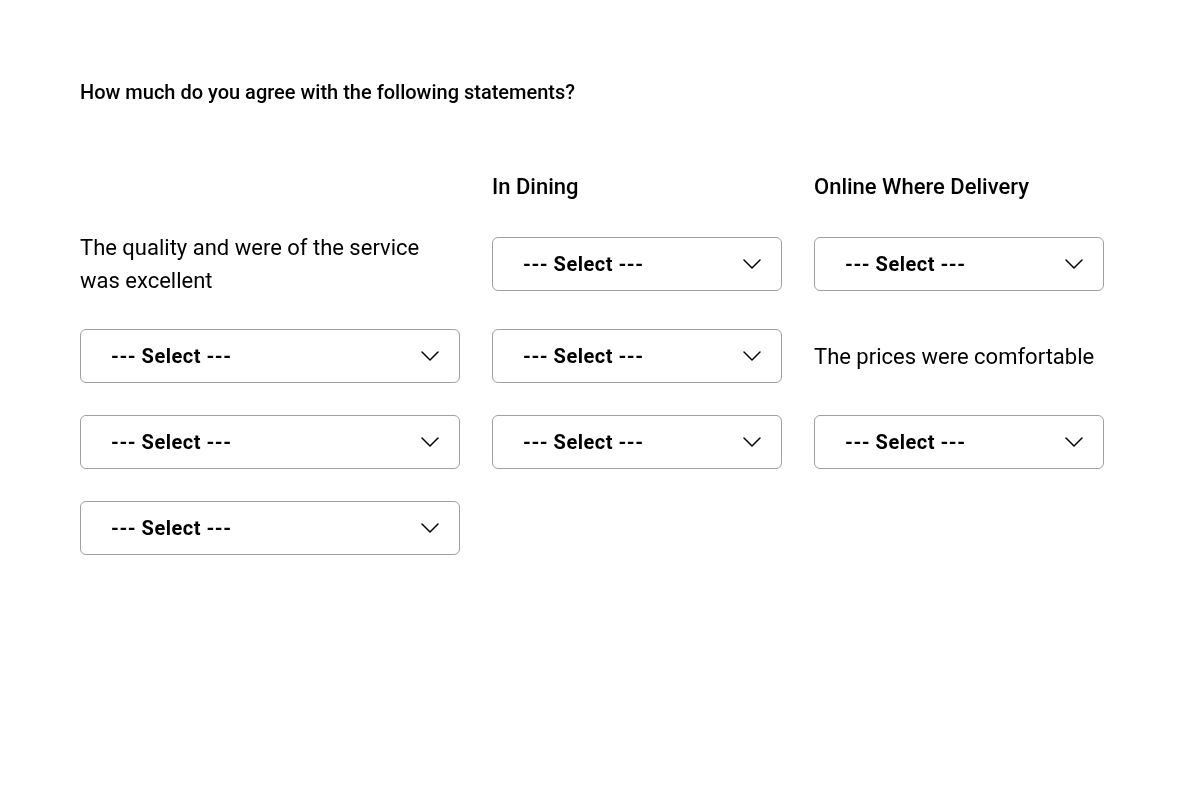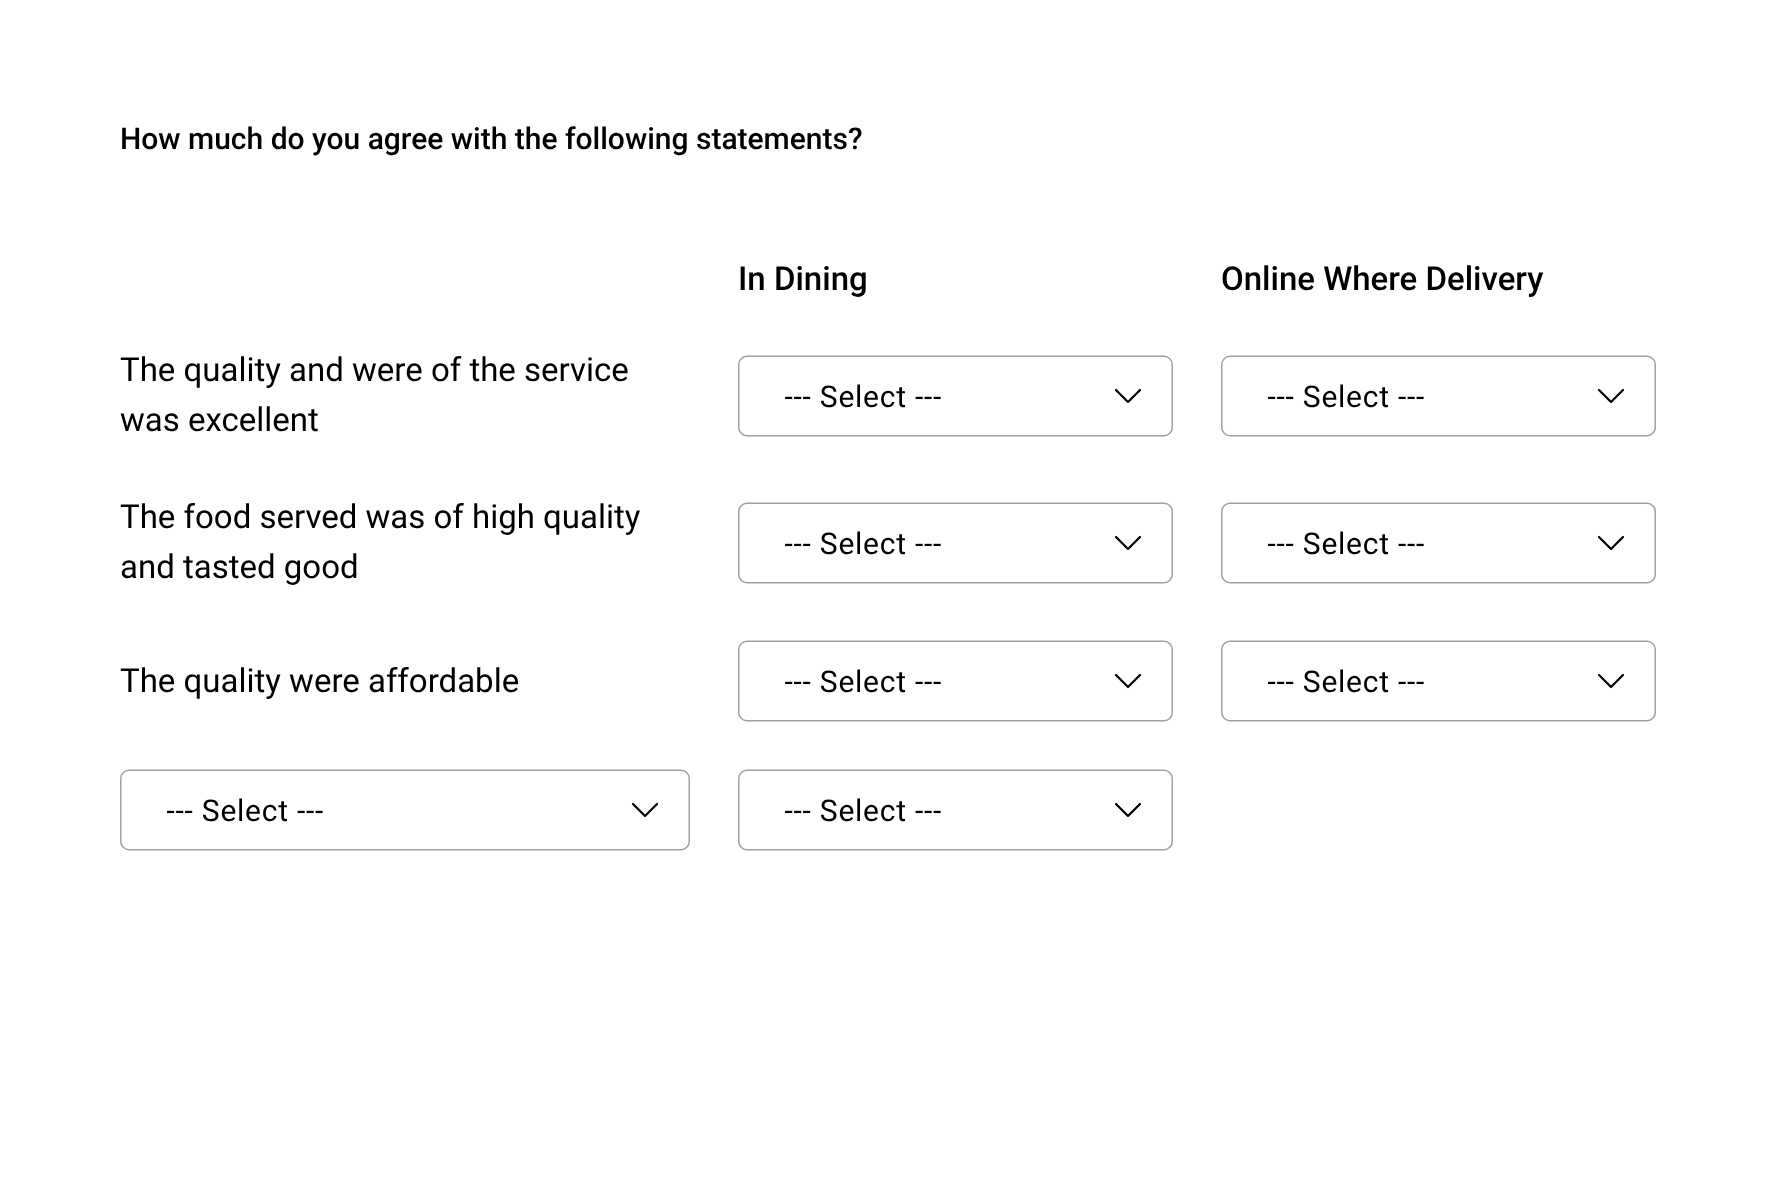--- a/index.html
+++ b/index.html
@@ -43,20 +43,21 @@
     .select-box {
       display: flex;
       align-items: center;
       justify-content: space-between;
       border: 1px solid #a0a0a0;
       border-radius: 6px;
       height: 54px;
       padding: 0 20px 0 30px;
       background: #ffffff;
       cursor: pointer;
+      font-weight: bold;
     }
     .select-label {
       font-size: 20px;
       color: #000000;
       letter-spacing: 0.5px;
     }
     .chevron {
       width: 18px;
       height: 10px;
       flex-shrink: 0;
@@ -87,39 +88,38 @@
   </div>
   <div class="select-box">
     <span class="select-label">---  Select  ---</span>
     <span class="chevron">
       <svg width="18" height="10" viewBox="0 0 18 10">
           <path d="M1 1 L9 9 L17 1" stroke="#000" stroke-width="1.5" fill="none" stroke-linecap="round" stroke-linejoin="round"></path>
         </svg>
     </span>
   </div>
 
-  <div class="statement">The food served was of high quality and tasted good</div>
   <div class="select-box">
     <span class="select-label">---  Select  ---</span>
     <span class="chevron">
       <svg width="18" height="10" viewBox="0 0 18 10">
           <path d="M1 1 L9 9 L17 1" stroke="#000" stroke-width="1.5" fill="none" stroke-linecap="round" stroke-linejoin="round"></path>
         </svg>
     </span>
   </div>
   <div class="select-box">
     <span class="select-label">---  Select  ---</span>
     <span class="chevron">
       <svg width="18" height="10" viewBox="0 0 18 10">
           <path d="M1 1 L9 9 L17 1" stroke="#000" stroke-width="1.5" fill="none" stroke-linecap="round" stroke-linejoin="round"></path>
         </svg>
     </span>
   </div>
 
-  <div class="statement">The quality were affordable</div>
+  <div class="statement">The prices were comfortable</div>
   <div class="select-box">
     <span class="select-label">---  Select  ---</span>
     <span class="chevron">
       <svg width="18" height="10" viewBox="0 0 18 10">
           <path d="M1 1 L9 9 L17 1" stroke="#000" stroke-width="1.5" fill="none" stroke-linecap="round" stroke-linejoin="round"></path>
         </svg>
     </span>
   </div>
   <div class="select-box">
     <span class="select-label">---  Select  ---</span>

